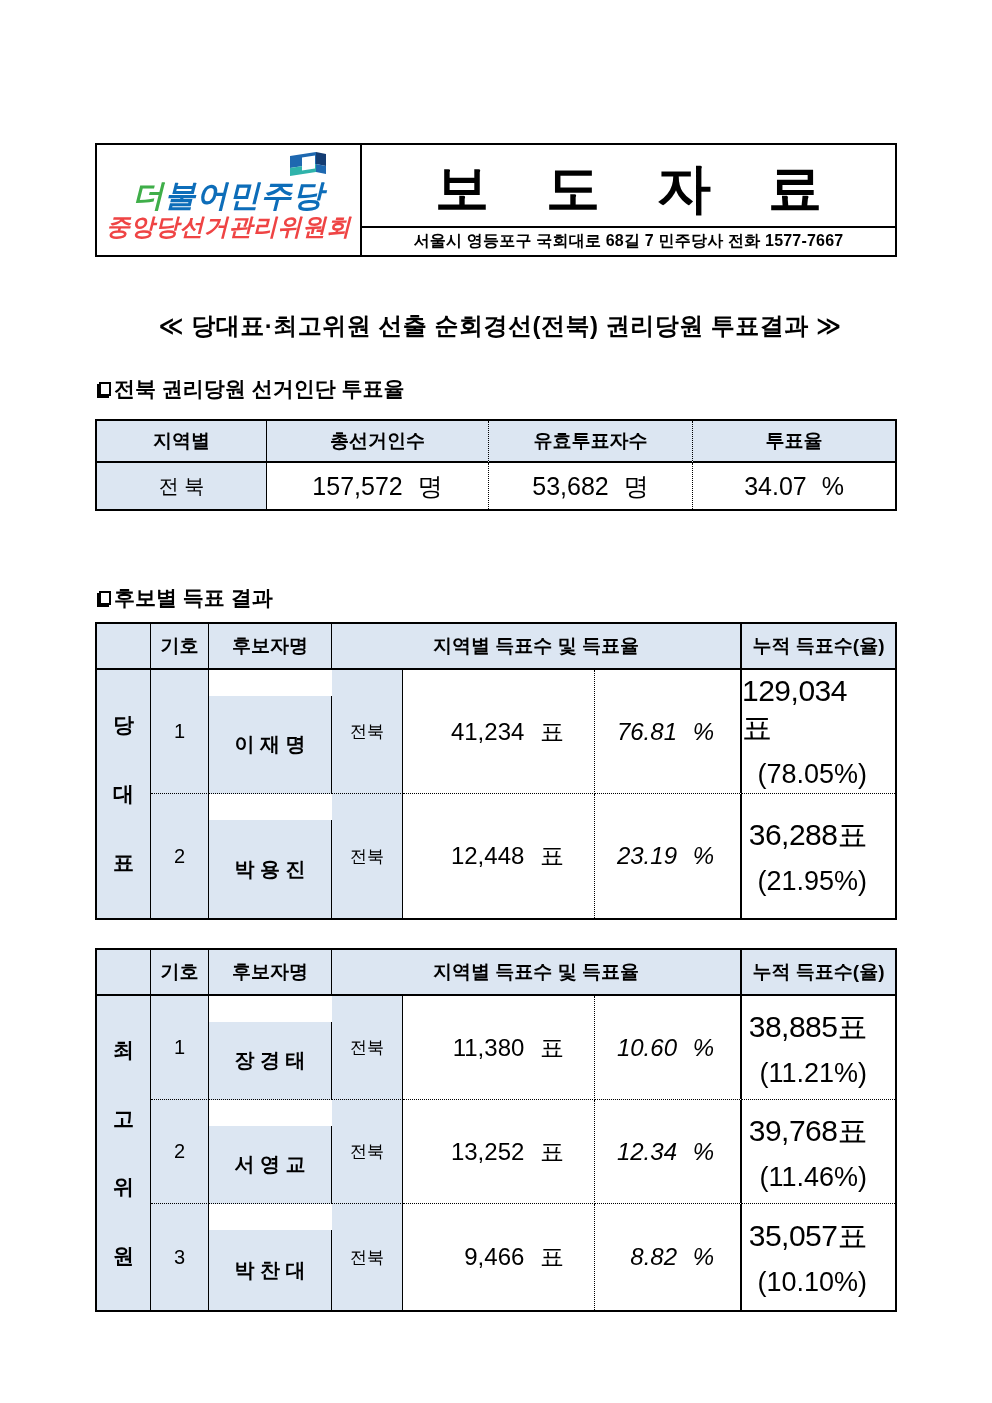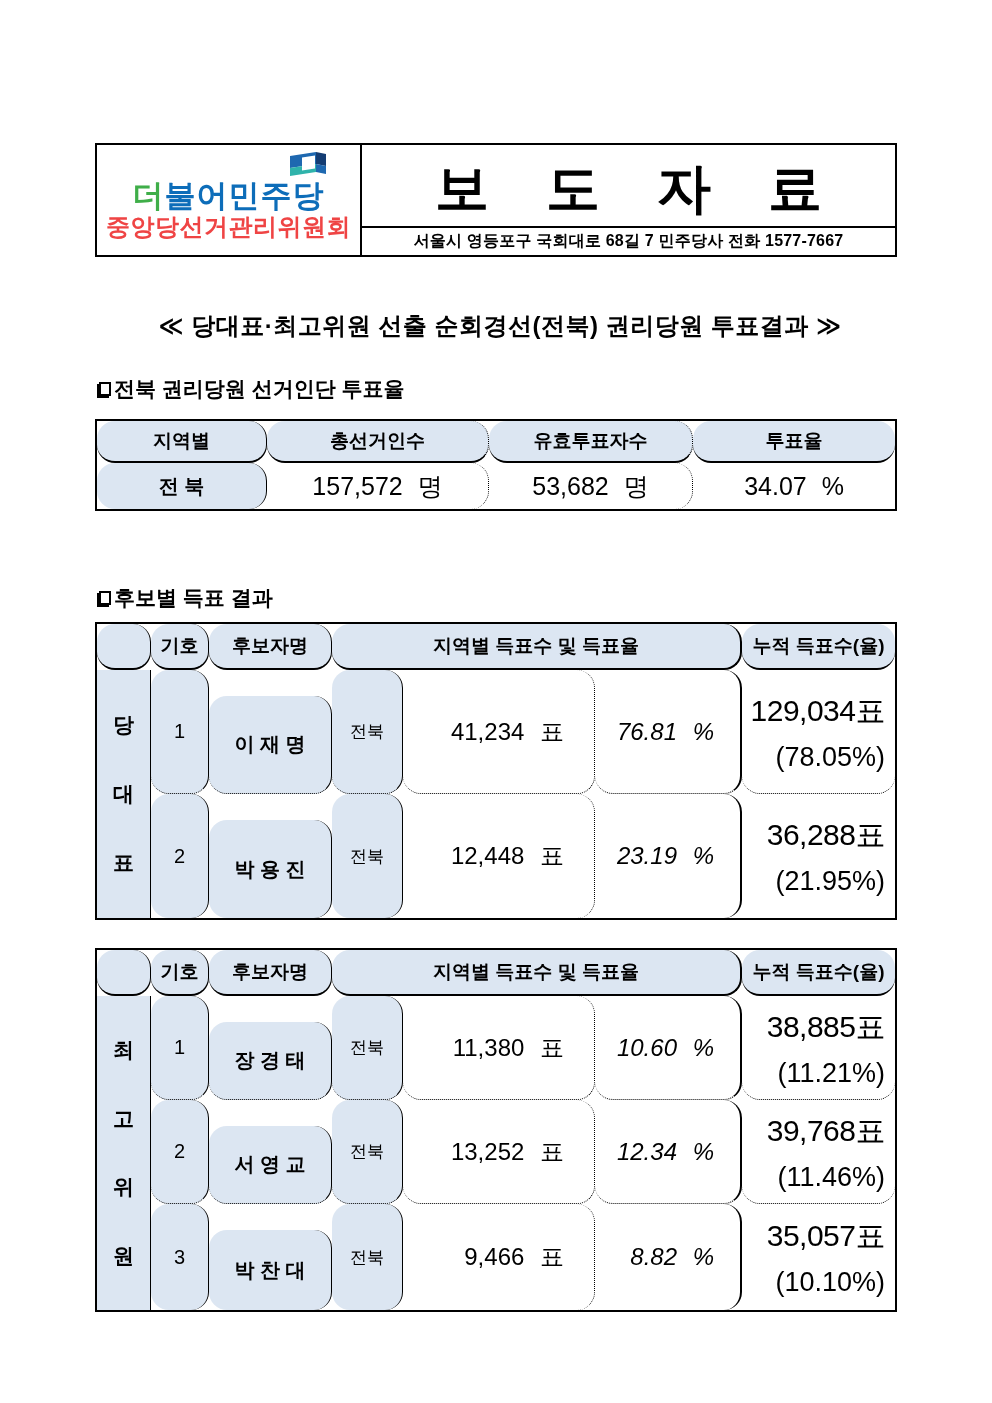--- a/index.html
+++ b/index.html
@@ -10,21 +10,21 @@
   }
 
   
   .masthead {
     position:absolute; left:95px; top:143px; width:802px; height:114px;
     border:2px solid #000; box-sizing:border-box; display:flex; background:#fff;
   }
   .logo-cell {
     width:265px; border-right:2px solid #000; box-sizing:border-box;
     display:flex; flex-direction:column; align-items:center; justify-content:center;
-    position:relative; padding-top:12px;
+    position:relative; padding-top:12px;font-style:italic;
   }
   .logo-flag { position:absolute; top:6px; right:32px; }
   .logo-line1 { font-size:31px; font-weight:700; color:#0d6db9; letter-spacing:1px; line-height:1.1; margin-top:8px; }
   .logo-first { color:#3fae49; }
   .logo-line2 { font-size:24px; font-weight:700; color:#ef4444; letter-spacing:0.5px; line-height:1.2; }
   .masthead-right { flex:1; display:flex; flex-direction:column; }
   .masthead-title {
     flex:1; display:flex; align-items:center; justify-content:center;
     font-size:54px; font-weight:700; letter-spacing:10px; word-spacing:22px;
     border-bottom:2px solid #000; box-sizing:border-box; padding-left:10px;margin-top:8px;
@@ -48,52 +48,52 @@
   .bullet {
     width:12px; height:14px; border:2px solid #000; box-sizing:border-box;
     box-shadow:-2px 2px 0 0 #000; margin-left:2px; margin-right:2px; background:#fff;
   }
 
   
   .tbl {
     position:absolute; left:95px; width:802px; border:2px solid #000;
     box-sizing:border-box; display:grid; background:#fff;
   }
-  .c { display:flex; align-items:center; justify-content:center; box-sizing:border-box;border-radius:18px; }
+  .c { display:flex; align-items:center; justify-content:center; box-sizing:border-box; }
   .blue { background:#dce6f2; }
   .rs { border-right:1px solid #000; }
   .r2 { border-right:2px solid #000; }
   .rd { border-right:1px dotted #000; }
   .b2 { border-bottom:2px solid #000; }
   .bd { border-bottom:1px dotted #000; }
   .th { font-size:19px; font-weight:700; }
 
   
   .t1 { top:419px; grid-template-columns:170px 222px 204px 202px; grid-template-rows:42px 46px; }
-  .t1 .region-big { font-size:20px; font-weight:700; }
+  .t1 .region-big { font-size:20px; font-weight:400; }
   .t1 .num { font-size:25px; word-spacing:8px; }
 
   
   .t2 { top:622px; grid-template-columns:54px 58px 123px 71px 192px 147px 153px; grid-template-rows:46px 124px 124px; }
   .t3 { top:948px; grid-template-columns:54px 58px 123px 71px 192px 147px 153px; grid-template-rows:46px 104px 104px 106px; }
   .hdr-span { grid-column:4 / 7; }
   .group {
     grid-column:1; display:flex; flex-direction:column; justify-content:space-evenly;
     align-items:center; font-size:21px; font-weight:700;
   }
   .g2 { grid-row:2 / 4; }
   .g3 { grid-row:2 / 5; }
   .kiho { font-size:20px; }
   .name { font-size:20px; font-weight:700;margin-top:26px; }
   .region-sm { font-size:17px; font-weight:400; }
   .votes { font-size:24px; word-spacing:9px; justify-content:flex-end; padding-right:30px;padding-left:40px; }
   .pct { font-size:24px; word-spacing:9px; justify-content:flex-end; padding-right:26px;font-style:italic; }
   .cum {
     flex-direction:column; align-items:flex-end; justify-content:center;
-    gap:10px; padding-right:10px;
+    gap:10px; padding-right:28px;
   }
   .cum-votes { font-size:30px; letter-spacing:-0.5px; }
   .cum-pct { font-size:27px; }
 </style>
 </head>
 <body>
 
 <div class="page">
 
   <div class="masthead">

